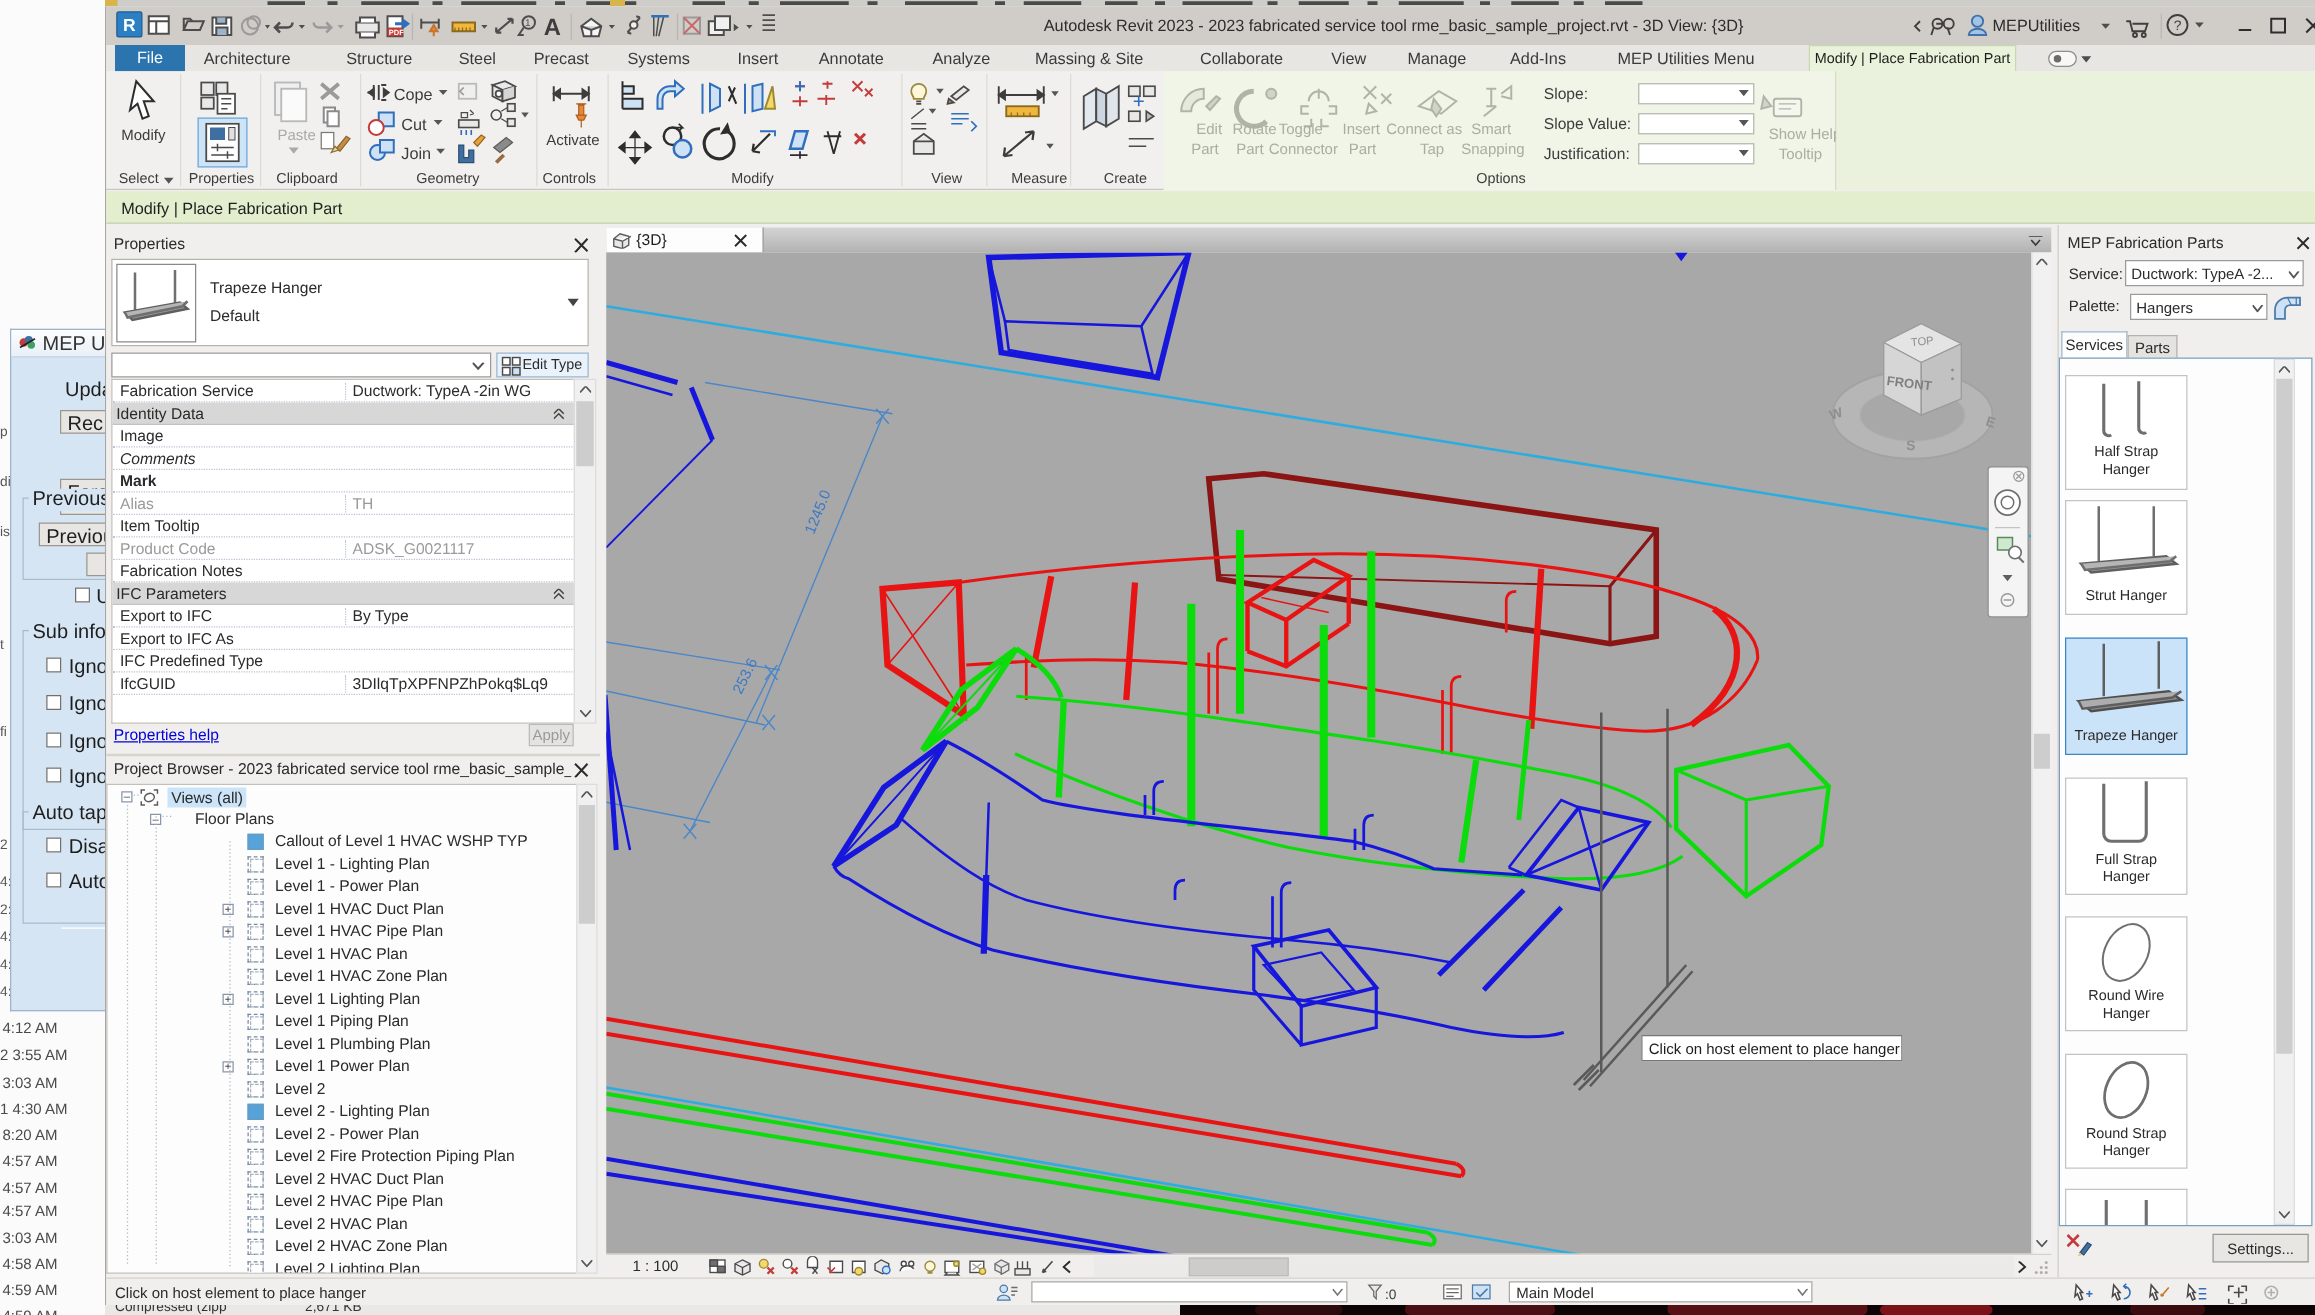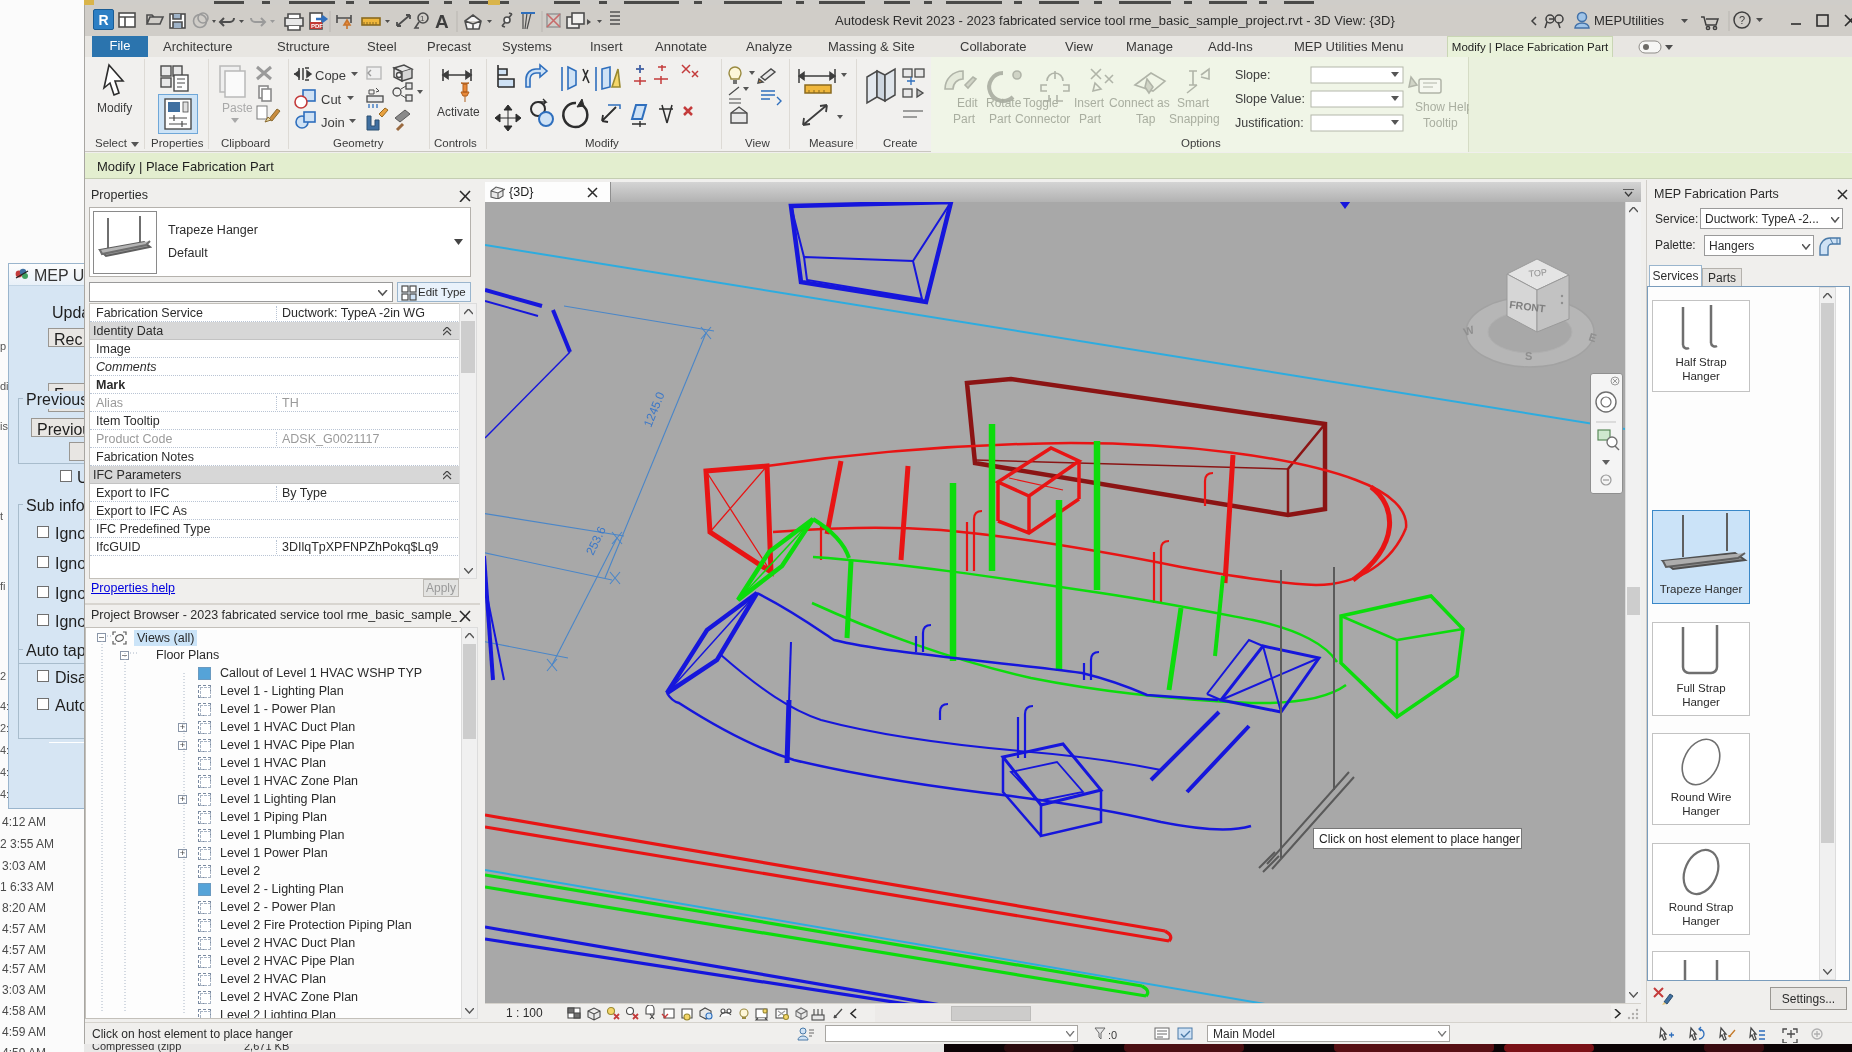--- a/index.html
+++ b/index.html
@@ -48,21 +48,21 @@
     <div class="abs" style="left:1125px;top:1px;width:38px;height:3px;background:#4a4a48;"></div>
     <div class="abs" style="left:1175px;top:1px;width:8px;height:3px;background:#4a4a48;"></div>
     <div class="abs" style="left:1200px;top:1px;width:30px;height:3px;background:#4a4a48;"></div>
     <div class="abs" style="left:404px;top:0px;width:12px;height:5px;background:#d9b44a;"></div>
     <div class="abs" style="left:118,px;top:0;width:10px;height:5px;background:#d9b44a;"></div>
   </div>
 <div id="backdrop-times" class="abs" style="left:0;top:810px;width:84px;height:242px;background:#fbfbfb;color:#4a4a4a;font-size:12px;">
   <span class="abs txt" style="left:2px;top:5px;">4:12 AM</span>
   <span class="abs txt" style="left:0px;top:27px;">2 3:55 AM</span>
   <span class="abs txt" style="left:2px;top:49px;">3:03 AM</span>
-  <span class="abs txt" style="left:0px;top:70px;">1 6:33 AM</span>
+  <span class="abs txt" style="left:0px;top:70px;">1 4:30 AM</span>
   <span class="abs txt" style="left:2px;top:91px;">8:20 AM</span>
   <span class="abs txt" style="left:2px;top:112px;">4:57 AM</span>
   <span class="abs txt" style="left:2px;top:133px;">4:57 AM</span>
   <span class="abs txt" style="left:2px;top:152px;">4:57 AM</span>
   <span class="abs txt" style="left:2px;top:173px;">3:03 AM</span>
   <span class="abs txt" style="left:2px;top:194px;">4:58 AM</span>
   <span class="abs txt" style="left:2px;top:215px;">4:59 AM</span>
   <span class="abs txt" style="left:2px;top:236px;">4:59 AM</span>
 </div>
 
@@ -988,20 +988,30 @@
 
     <div class="abs" style="left:0px;top:106px;width:203px;height:695px;background:#fdfdfd;border:1px solid #7a9cbc;overflow:hidden;">
       <div class="abs" style="left:4px;top:13px;width:98px;height:92px;border:1px solid #c3c3c3;background:#fff;">
         <svg width="96" height="56" viewBox="0 0 96 56">
             <g stroke="#6f6f6f" stroke-width="2.5" fill="none">
               <path d="M30 6 v38 m0 0 a4 4 0 0 0 6 3 M58 4 v38 m0 0 a4 4 0 0 0 6 3"></path>
             </g>
           </svg>
         <div style="position:absolute;left:0;top:54px;width:96px;text-align:center;font-size:11.5px;line-height:14px;">Half Strap<br>Hanger</div>
       </div>
+      <div class="abs" style="left:4px;top:113px;width:98px;height:92px;border:1px solid #c3c3c3;background:#fff;">
+        <svg width="96" height="70" viewBox="0 0 96 70">
+            <g stroke="#6f6f6f" stroke-width="2" fill="none">
+              <path d="M26 4 v44 M70 4 v40"></path>
+              <path d="M12 50 l68 -6 l8 6 l-68 7 z" fill="#9a9a9a" stroke="#5f5f5f"></path>
+              <path d="M12 50 l3 5 l68 -7 l5 -4" fill="#b5b5b5"></path>
+            </g>
+          </svg>
+        <div style="position:absolute;left:0;top:70px;width:96px;text-align:center;font-size:11.5px;">Strut Hanger</div>
+      </div>
       <div class="abs" style="left:4px;top:223px;width:98px;height:94px;border:1px solid #3a88c8;background:#cbe3f8;">
         <svg width="96" height="72" viewBox="0 0 96 72">
             <g stroke="#5f5f5f" stroke-width="2" fill="none">
               <path d="M30 4 v42 M74 2 v38"></path>
               <path d="M10 50 l72 -8 l10 7 l-72 9 z" fill="#8f8f8f" stroke="#4f4f4f"></path>
               <path d="M10 50 l3 6 l72 -9 l7 -5" fill="#adadad"></path>
             </g>
           </svg>
         <div style="position:absolute;left:0;top:72px;width:96px;text-align:center;font-size:11.5px;">Trapeze Hanger</div>
       </div>

